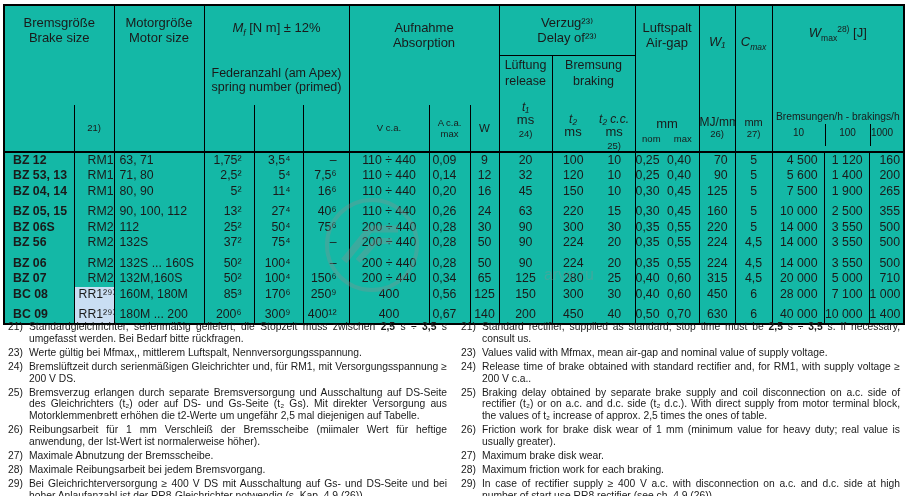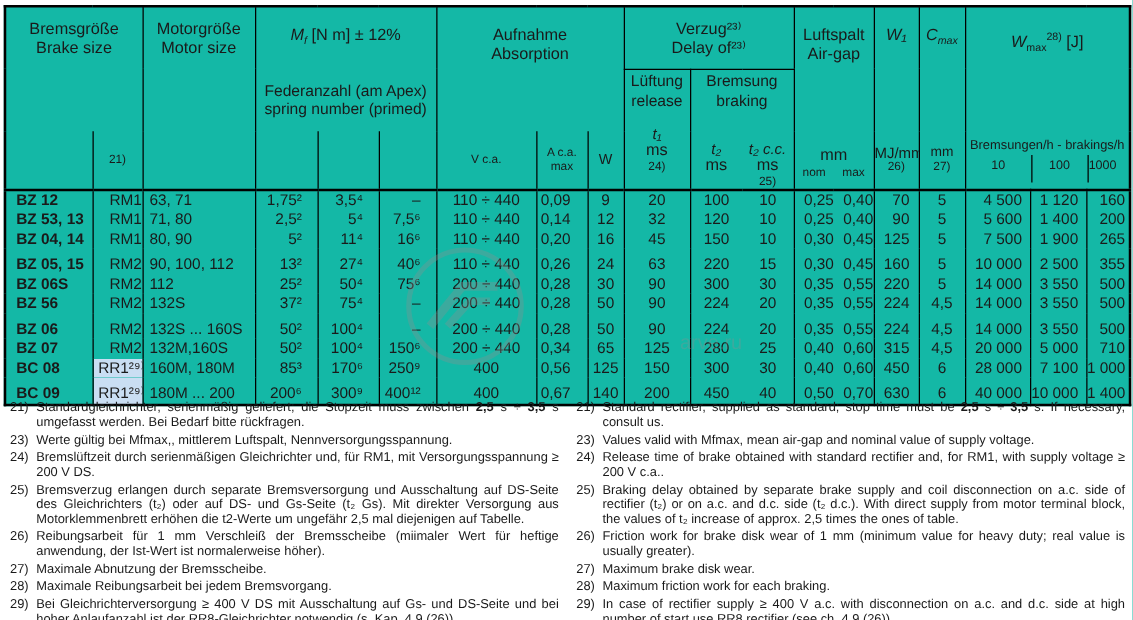--- a/index.html
+++ b/index.html
@@ -14,21 +14,21 @@
   .bl{border-left:1px solid #000}
   .vb{border-bottom:1px solid #000}
   .hb{border-bottom:2px solid #000}
 
   
   thead tr.rA{height:50px}
   thead tr.rB{height:45px}
   thead tr.rC{height:40px}
   .h-main{font-size:13px;line-height:15px;text-align:center;vertical-align:top;padding-top:9px}
   .h-pad14{padding-top:14px}
-  .h-pad24{padding-top:14px}
+  .h-pad24{padding-top:28px}
   .h-mid{font-size:12.5px;line-height:14px;text-align:center;vertical-align:middle}
   .h-sm{font-size:9.5px;line-height:11px;text-align:center;vertical-align:middle}
   .h-w{font-size:11.5px;text-align:center;vertical-align:middle}
   .ital{font-style:italic}
   sub{font-size:8.5px;font-style:italic}
   sup{font-size:8.5px}
   .h-rel{vertical-align:top;text-align:center}
   .rel-l1{font-size:12.5px;line-height:13px;padding-top:3px}
   .rel-t{font-size:12px;line-height:12px;font-style:italic;margin-top:13px}
   .rel-ms{font-size:13px;line-height:13px}
@@ -50,21 +50,21 @@
   tbody td{font-size:12.3px;line-height:13.5px;padding-top:1px;padding-bottom:1px}
   tbody tr.group-start td{padding-top:6px}
   .c-brake{font-weight:bold;text-align:left;padding-left:8px}
   .c-rect{text-align:right;padding-left:4px}
   .c-motor{text-align:left;padding-left:5px}
   .c-mf{text-align:right;padding-right:12px}
   .c-vca{text-align:center}
   .c-aca{text-align:left;padding-left:3px}
   .c-w{text-align:center}
   .c-t{text-align:center}
-  .c-nom,.c-max{text-align:right}
+  .c-nom,.c-max{text-align:left}
   .c-w1{text-align:right;padding-right:7px}
   .c-cmax{text-align:center}
   .c-wx{text-align:right;padding-right:6px}
   tbody td:nth-child(19){padding-right:3px}
   .hl{background:#c9def3}
 
   
   .fnotes{position:absolute;left:8px;top:321px;width:892px;display:flex;gap:14px}
   .fn-col{width:439px}
   .fn{display:flex;margin-bottom:2px}

